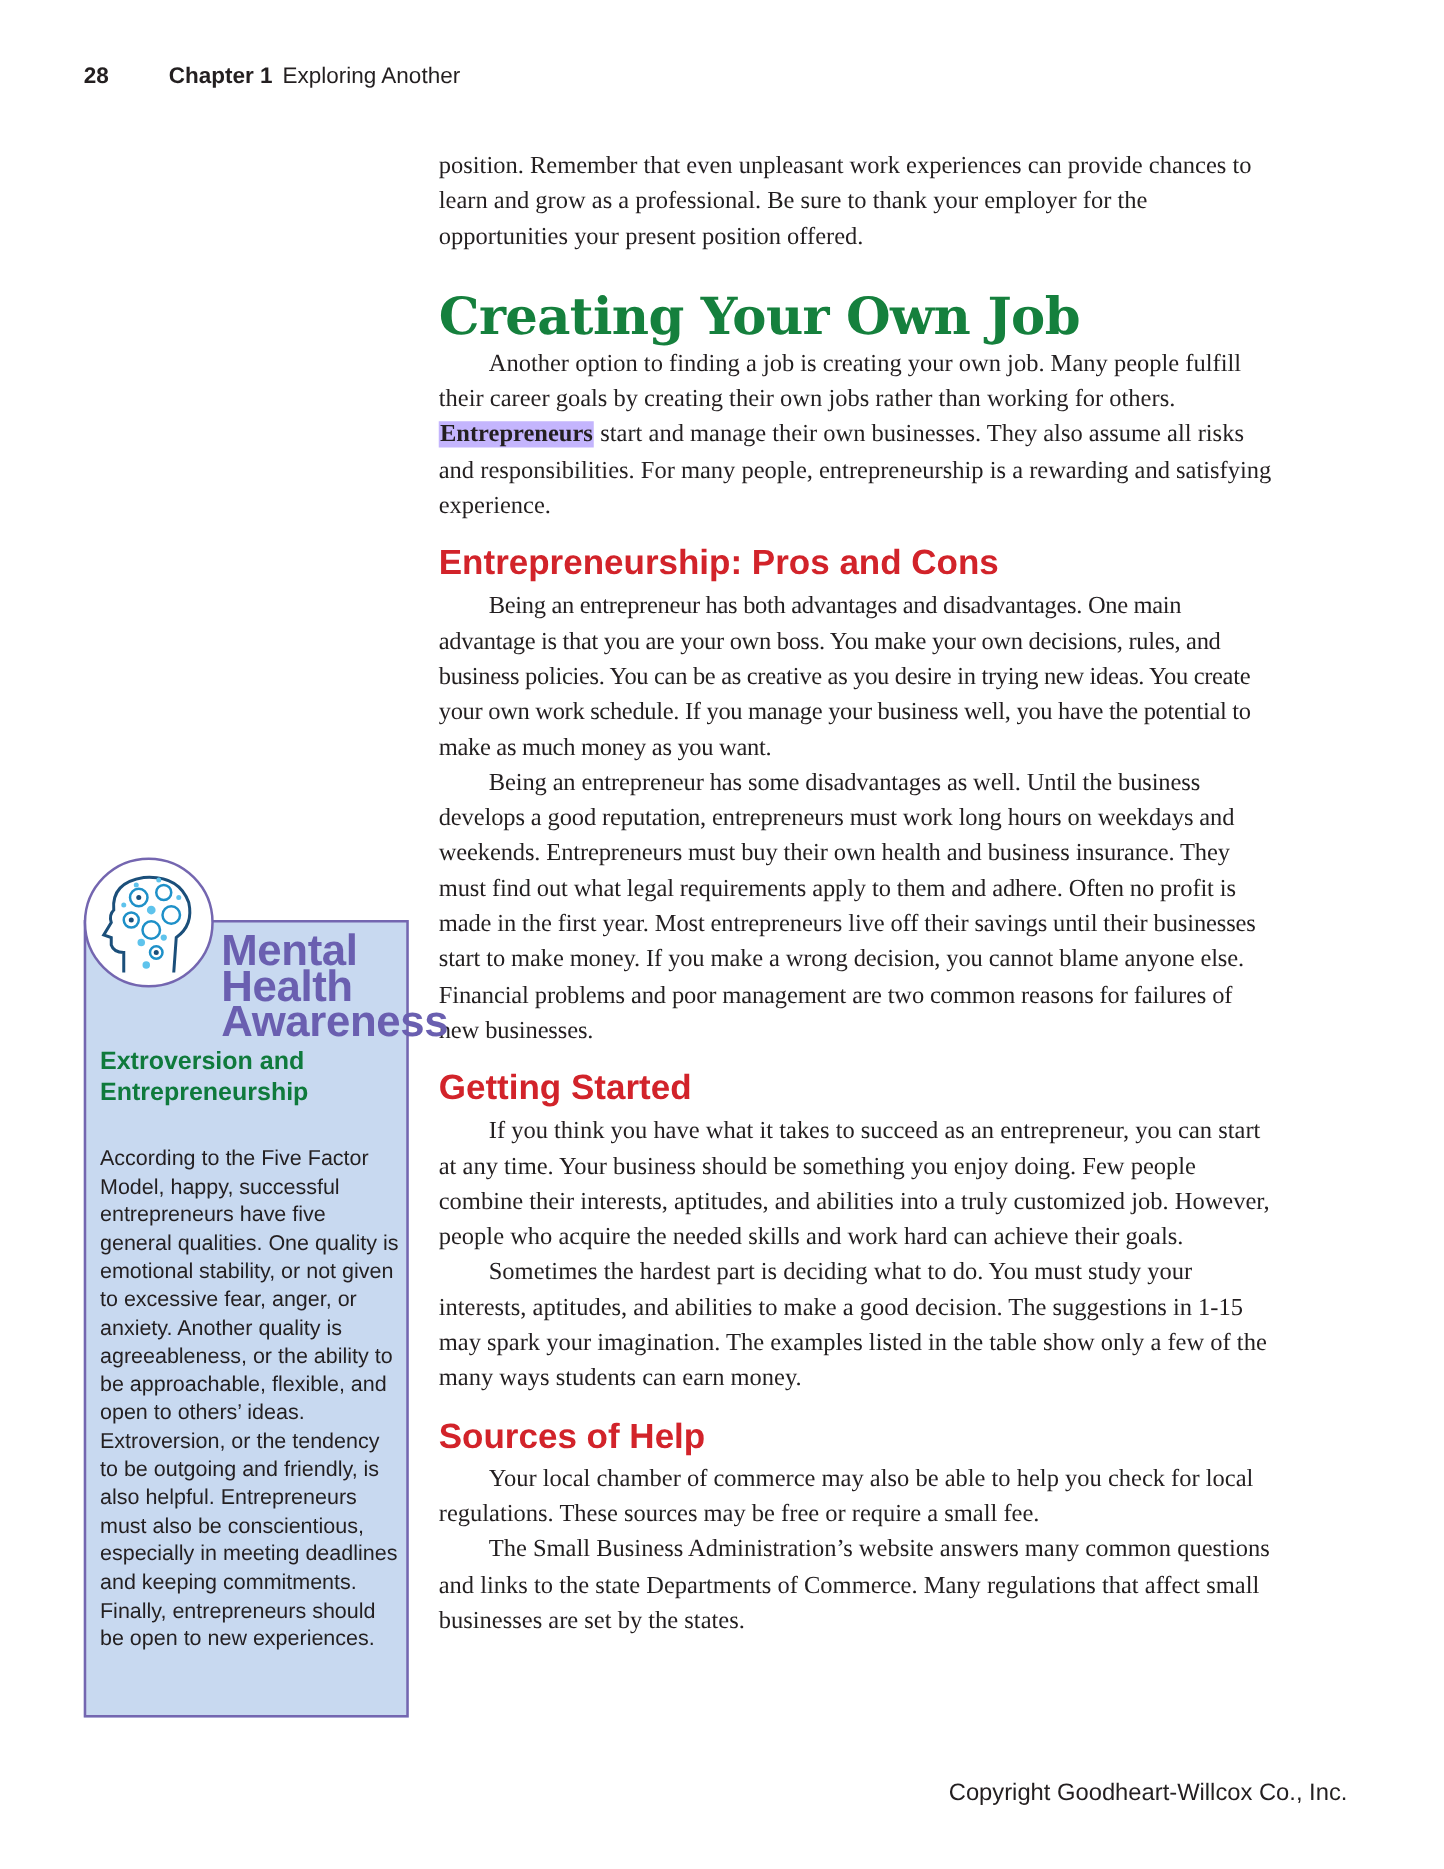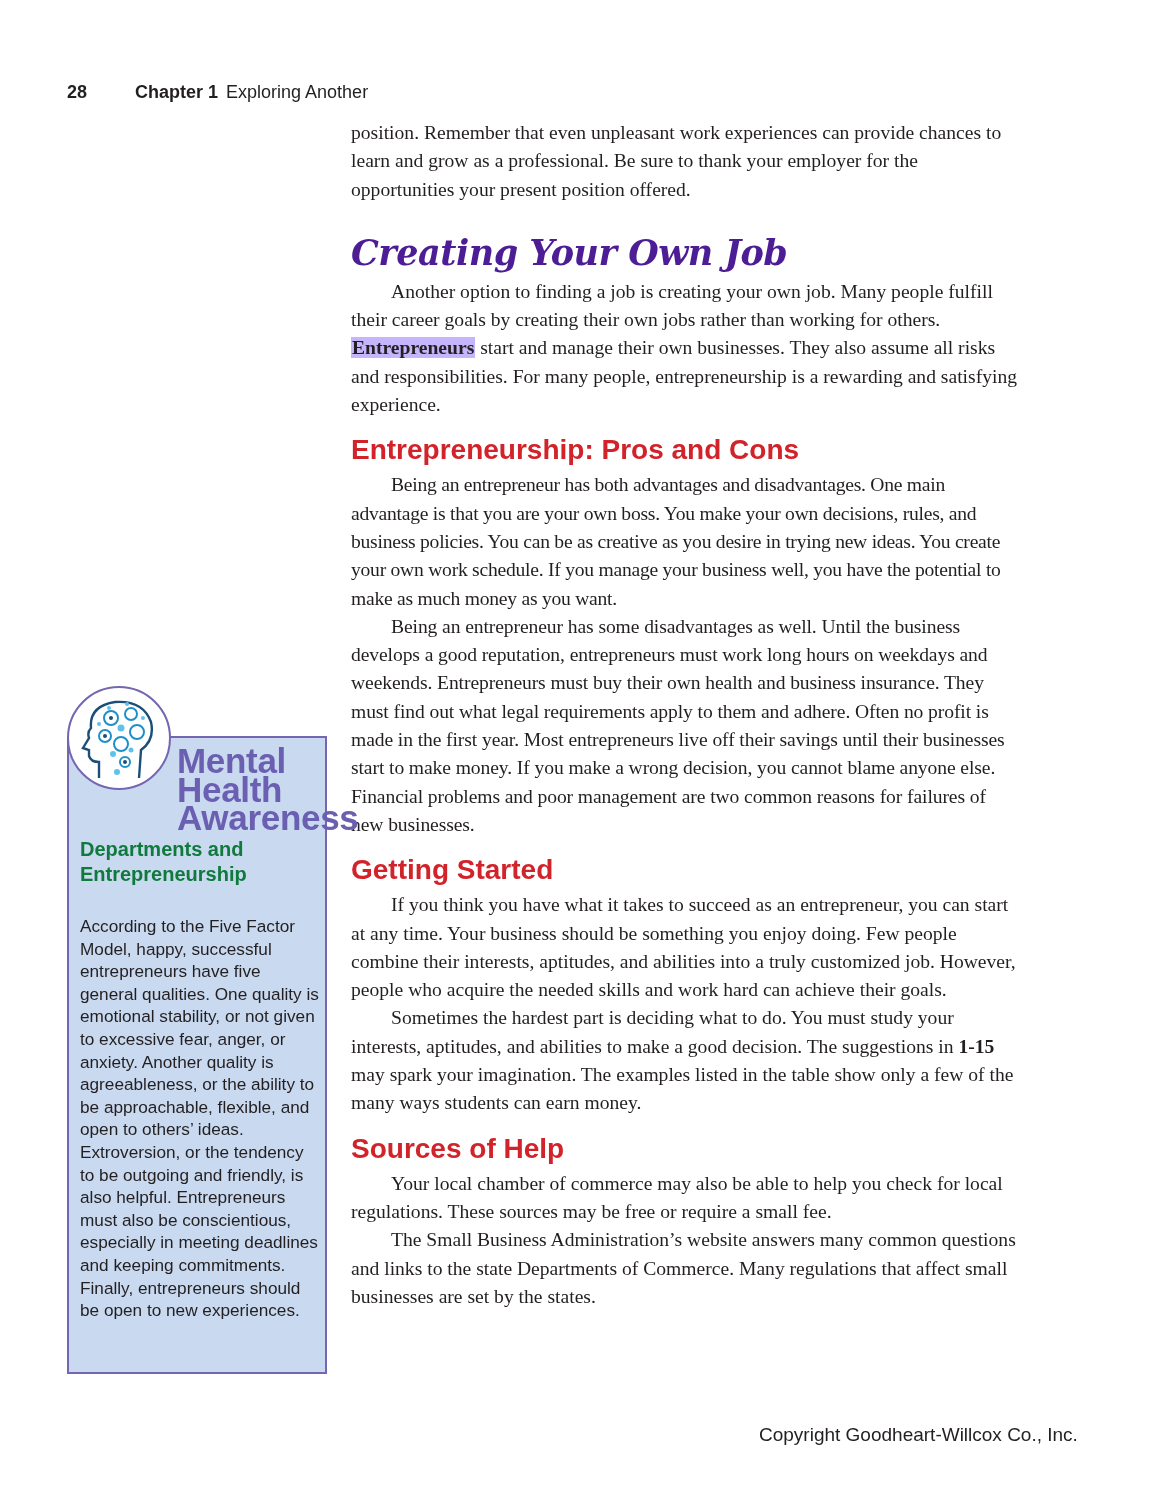--- a/index.html
+++ b/index.html
@@ -4,39 +4,39 @@
   <style>
     html, body { margin: 0; padding: 0; }
     body {
       width: 1155px; height: 1495px; background: #ffffff; position: relative; overflow: hidden;
       color: #231f20;
     }
     .running-head {
       position: absolute; left: 67px; top: 50px;
       font-family: "Liberation Sans", sans-serif; font-size: 18px; color: #231f20;
     }
-    .running-head .pnum { font-weight: bold; display: inline-block; width: 68px; margin-top: 32px; }
+    .running-head .pnum { font-weight: bold; display: inline-block; width: 68px; }
     .running-head .chap { font-weight: bold; margin-right: 8px; }
 
     .main {
       position: absolute; left: 351px; top: 99px; width: 670px;
       font-family: "Liberation Serif", serif; font-size: 19.6px; line-height: 28.3px; color: #231f20; margin-top: 20px;
     }
     .main p { margin: 0; }
     .main p.indent { text-indent: 40px; }
     .h1 {
-      font-family: "DejaVu Serif", serif; font-weight: bold; color: #4c1d95;
-      font-size: 35px; line-height: 44px; margin: 27px 0 3px 0; letter-spacing: -0.5px; font-style: italic;
+      font-family: "DejaVu Serif", serif; font-weight: bold; color: #15803d;
+      font-size: 41px; line-height: 44px; margin: 27px 0 3px 0; letter-spacing: -0.5px;
     }
     .h2 {
       font-family: "Liberation Sans", sans-serif; font-weight: bold; color: #d2232a;
       font-size: 28px; line-height: 34px; margin: 14px 0 4px 0;
     }
     .keyterm { background: #c4b5fd; font-weight: bold; padding: 0 1px; }
-    .bold { font-weight: bold; }
+    .bold { font-weight: normal; }
 
     .sidebar {
       position: absolute; left: 67px; top: 736px; width: 260px; height: 638px;
       background: #c8d9f0; border: 2px solid #7466b0; box-sizing: border-box;
     }
     .sidebar-icon {
       position: absolute; left: 67px; top: 686px; width: 104px; height: 104px; border-radius: 50%;
       background: #ffffff; border: 2px solid #7466b0; box-sizing: border-box; overflow: hidden;
     }
     .sidebar-title {
@@ -116,19 +116,19 @@
   </svg>
 </div>
 
 <div class="sidebar-title">
   <div>Mental</div>
   <div>Health</div>
   <div>Awareness</div>
 </div>
 
 <div class="sidebar-subtitle">
-  <div>Departments and</div>
+  <div>Extroversion and</div>
   <div>Entrepreneurship</div>
 </div>
 
 <div class="sidebar-body">According to the Five Factor Model, happy, successful entrepreneurs have five general qualities. One quality is emotional stability, or not given to excessive fear, anger, or anxiety. Another quality is agreeableness, or the ability to be approachable, flexible, and open to others’ ideas. Extroversion, or the tendency to be outgoing and friendly, is also helpful. Entrepreneurs must also be conscientious, especially in meeting deadlines and keeping commitments. Finally, entrepreneurs should be open to new experiences.</div>
 
 <div class="footer">Copyright Goodheart-Willcox Co., Inc.</div>
 
 </body></html>

